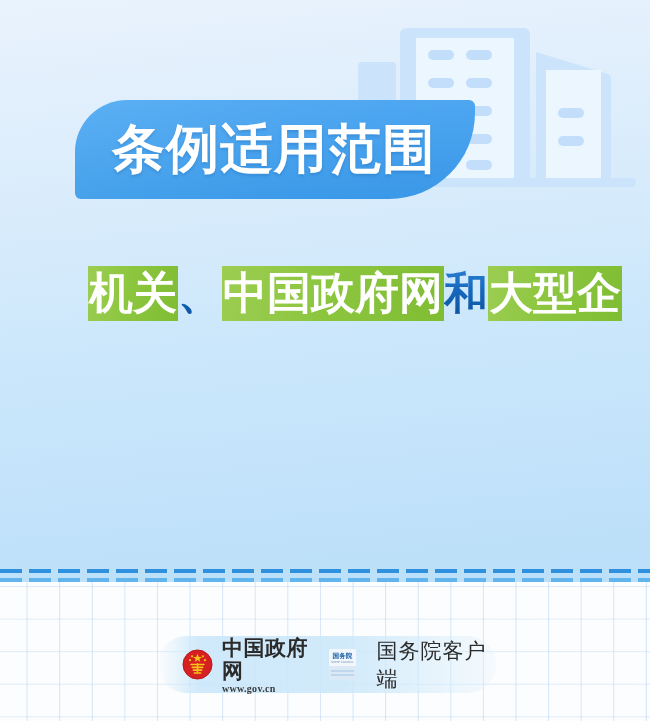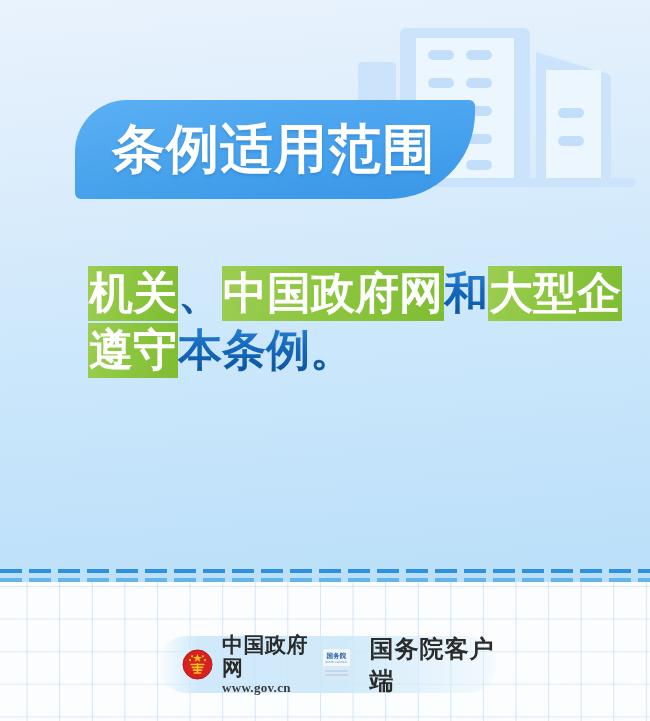--- a/index.html
+++ b/index.html
@@ -96,23 +96,23 @@
     position:absolute; left:158px; top:636px;
     width:338px; height:57px;
     border-radius:29px;
     background:linear-gradient(to right,rgba(205,232,250,.0) 0%,rgba(200,230,250,.85) 12%,rgba(204,232,250,.9) 55%,rgba(226,241,252,.25) 100%);
     display:flex; align-items:center;
   }
   #footer-inner{ display:flex; align-items:center; }
   #emblem{ width:31px; height:31px; margin-left:24px; flex:0 0 auto; }
   #gov-text{ margin-left:9px; display:flex; flex-direction:column; justify-content:space-between; }
   #gov-cn{ font-size:21px; font-weight:bold; color:#2b2b2b; line-height:23px; letter-spacing:.5px; }
-  #gov-url{ font-family:"Liberation Serif","DejaVu Serif",serif; font-size:13px; font-weight:bold; color:#3a3a3a; letter-spacing:.3px; margin-top:1px; }
+  #gov-url{ font-family:"Liberation Serif","DejaVu Serif",serif; font-size:10px; font-weight:bold; color:#3a3a3a; letter-spacing:.3px; margin-top:1px; }
   #app-icon{ width:27px; height:31px; margin-left:10px; flex:0 0 auto; }
-  #app-name{ margin-left:20px; font-size:24px; font-weight:bold; color:#2b2b2b; letter-spacing:1px; }
+  #app-name{ margin-left:20px; font-size:21px; font-weight:normal; color:#2b2b2b; letter-spacing:1px; }
 </style>
 </head>
 <body>
 
 <div id="poster">
 
   <div id="buildings">
     <svg width="300" height="250" viewBox="0 0 300 250" aria-hidden="true">
       <g fill="#cbe4fb">
 
@@ -150,23 +150,20 @@
   </div>
 
   <div id="banner">
     <div class="banner-shade"></div>
     <div id="banner-title">条例适用范围</div>
   </div>
 
   <div id="body-copy">
     <div class="ln">
       <span class="hl">机关</span><span class="punct">、</span><span class="hl">中国政府网</span><span class="tb">和</span><span class="hl">大型企</span>
-    </div>
-    <div class="ln">
-      <span class="hl">遵守</span><span class="tb">本条例。</span>
     </div>
   </div>
 
   <div id="dash-top"></div>
   <div id="dash-bottom"></div>
 
   <div id="grid-area">
     <div class="grid"></div>
   </div>
 

